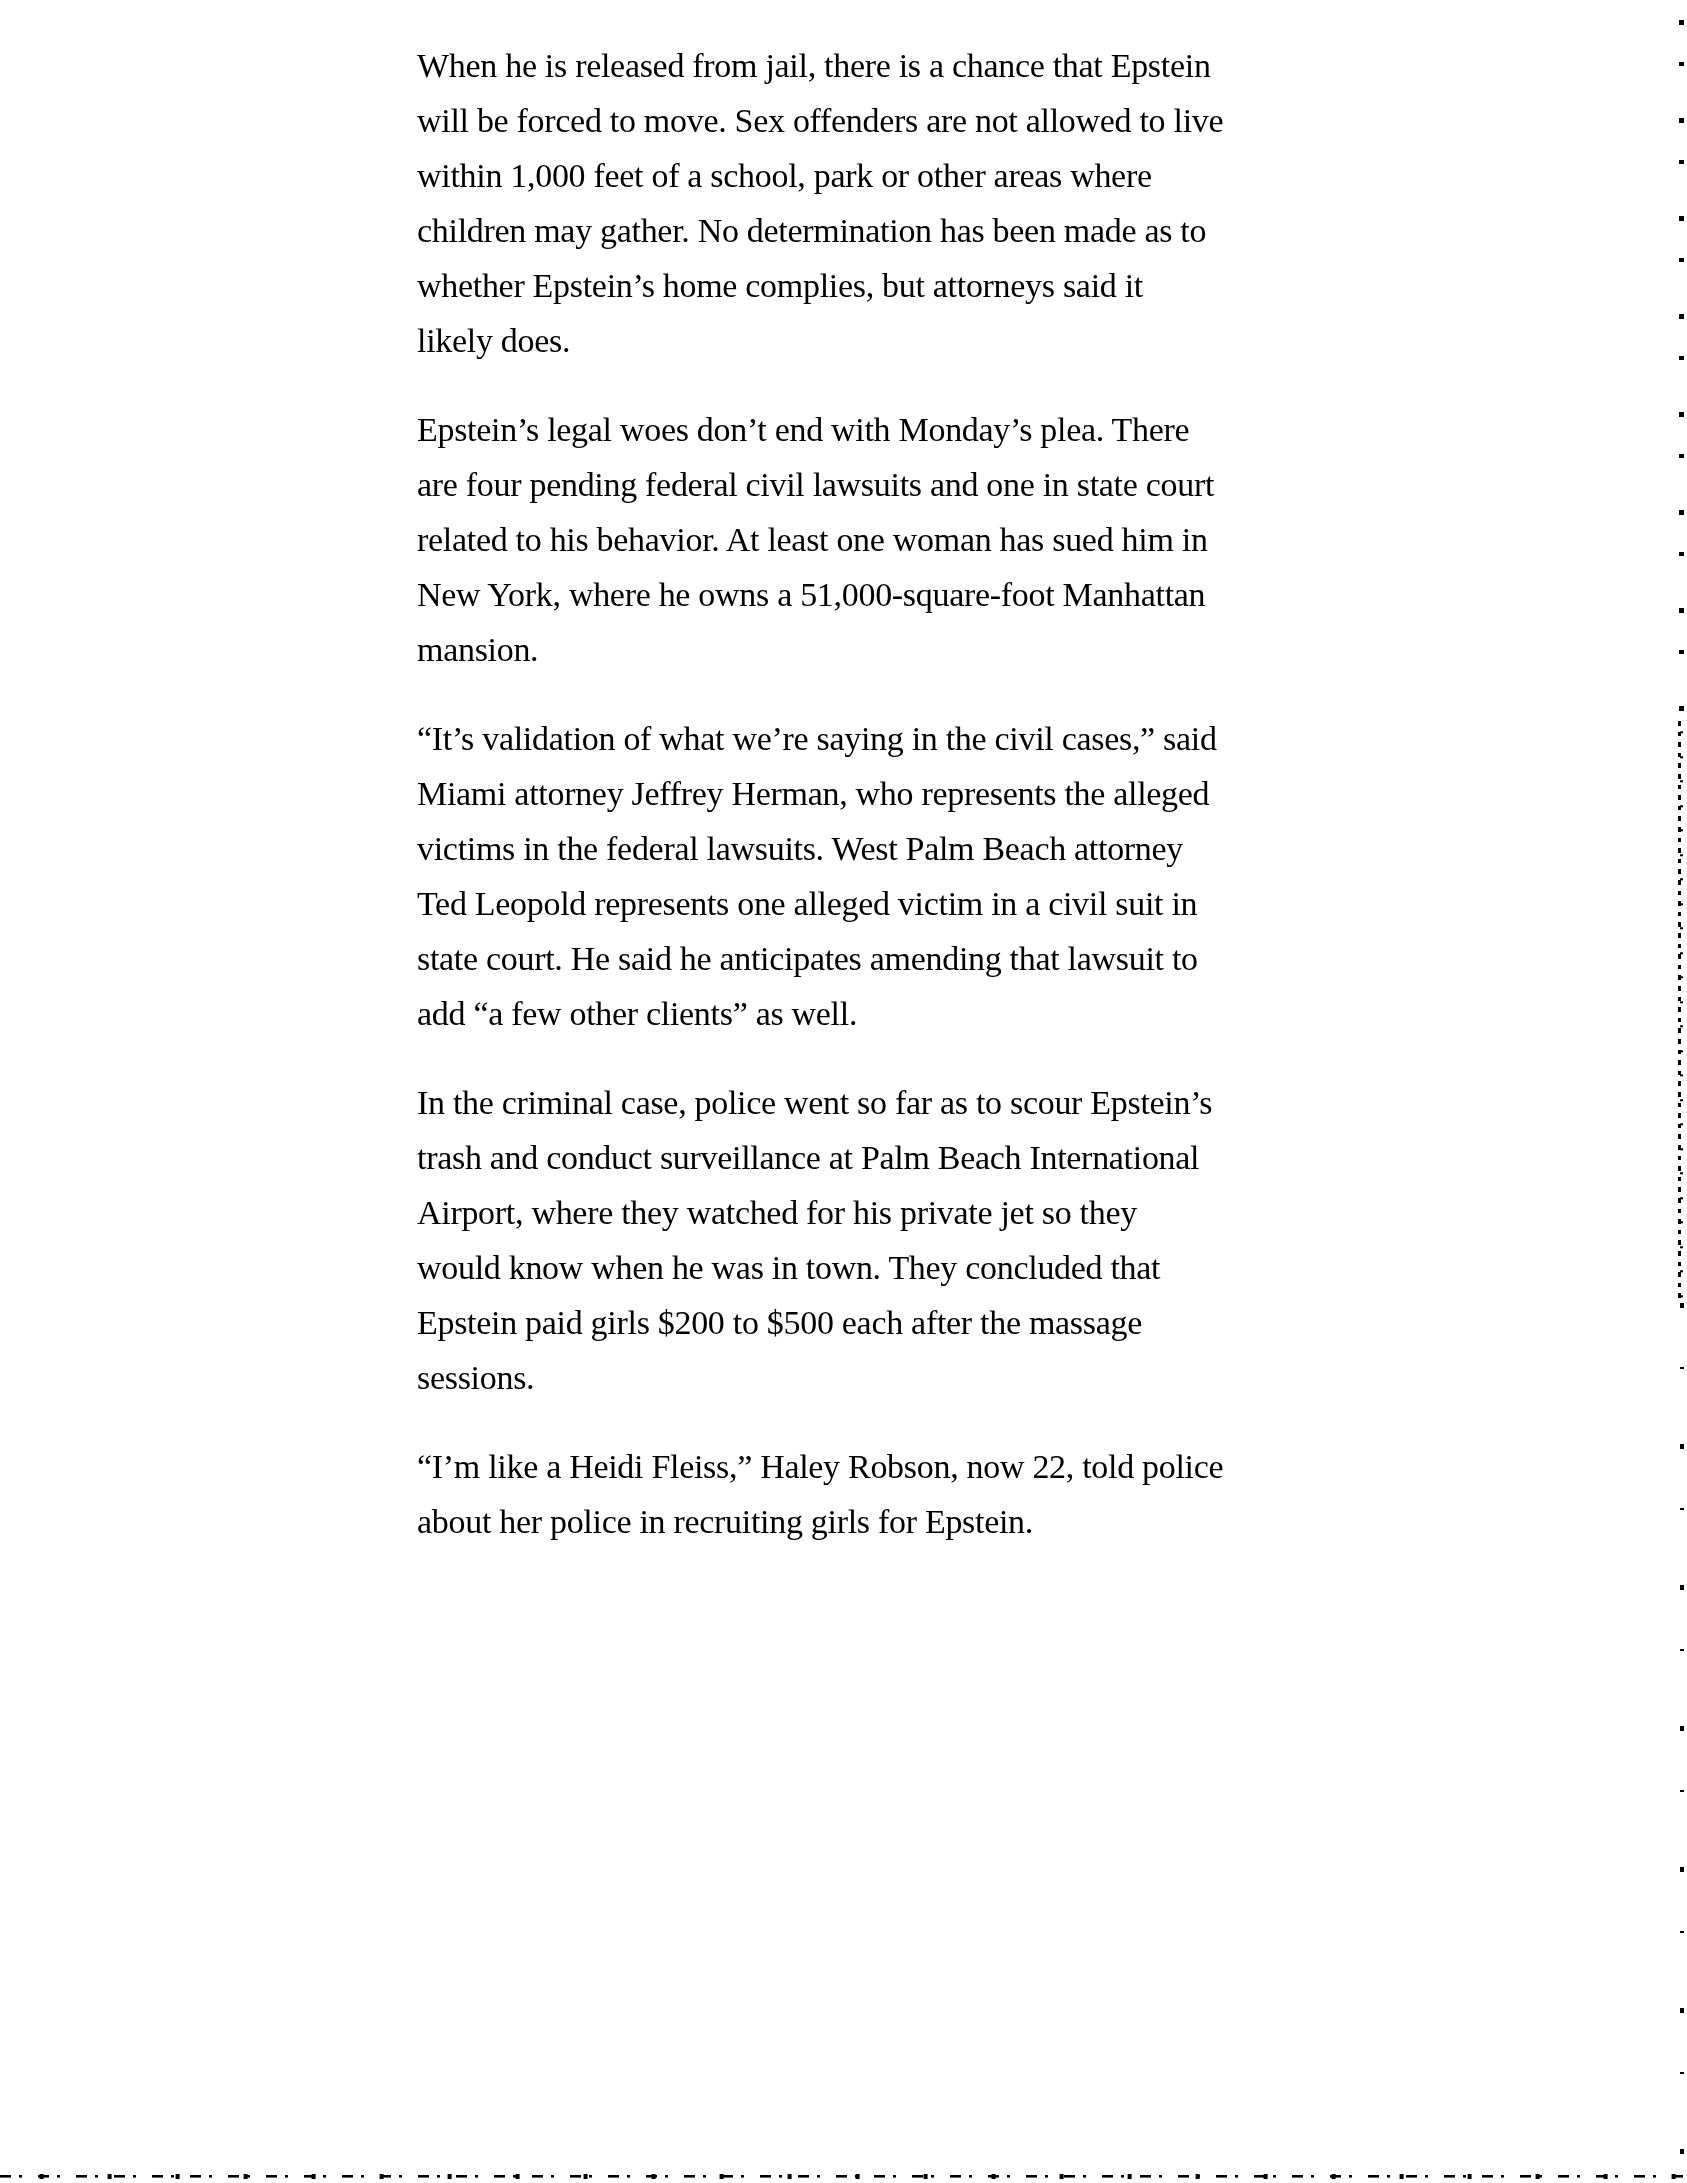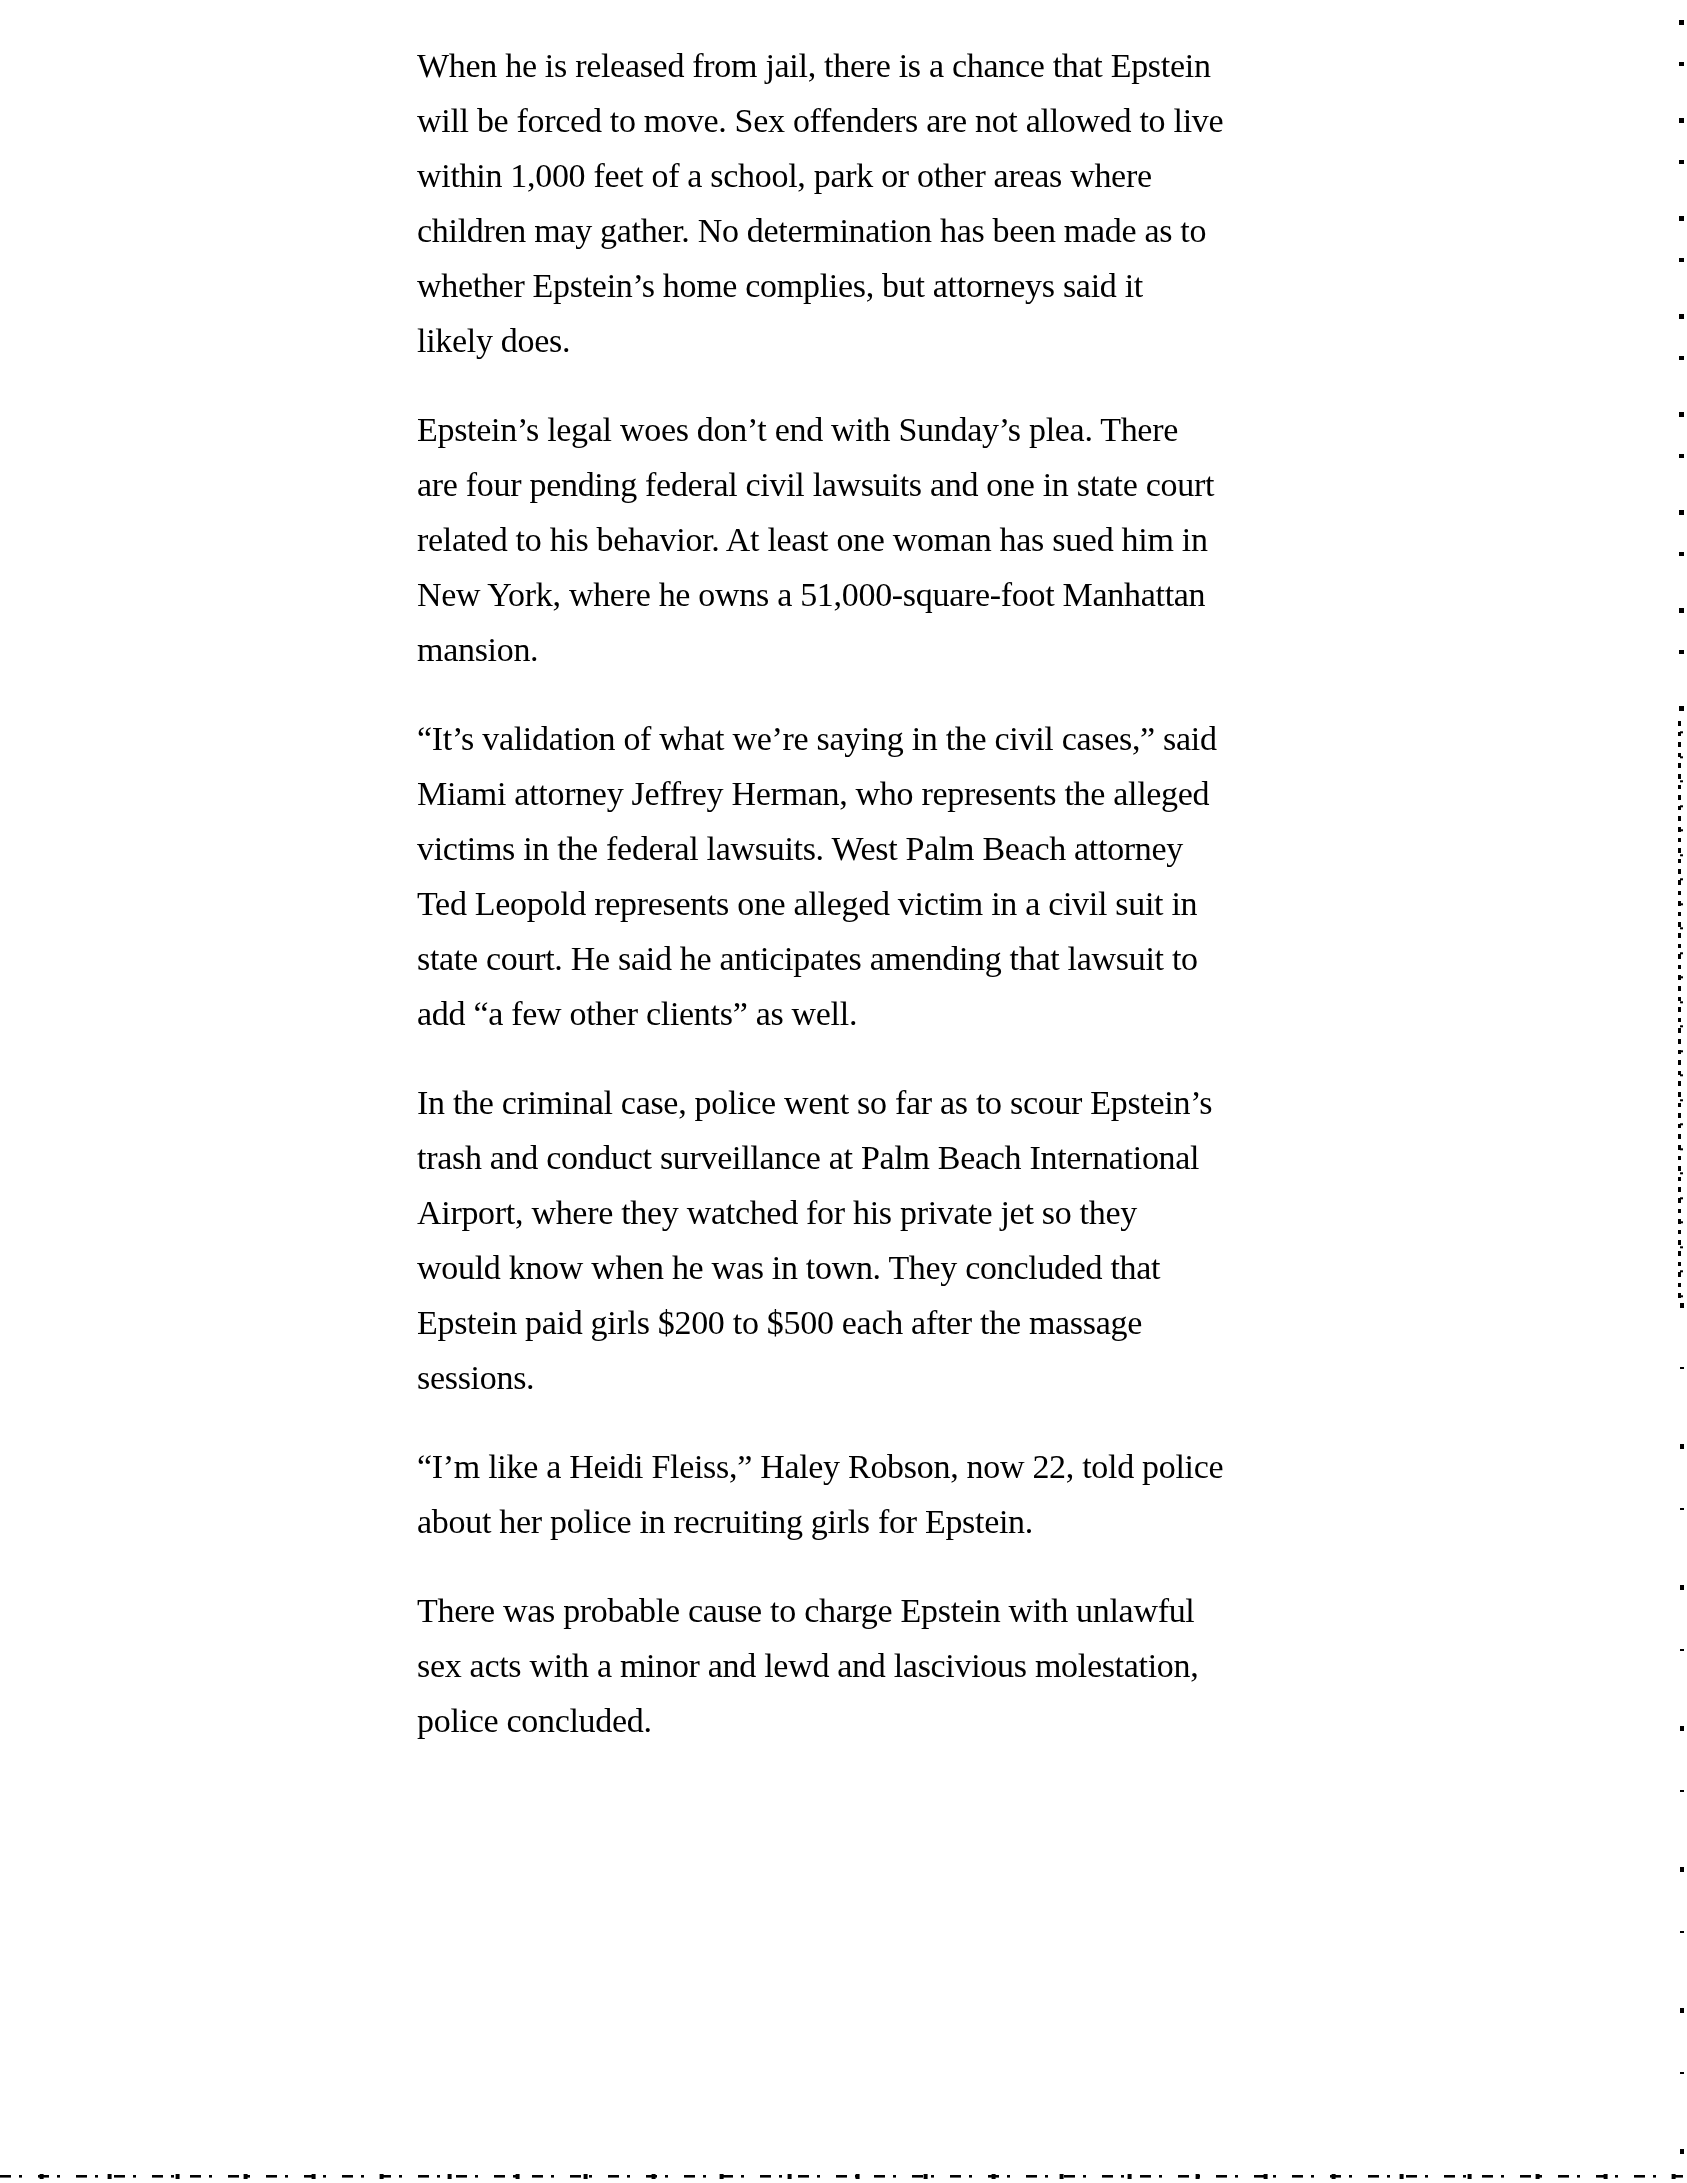--- a/index.html
+++ b/index.html
@@ -67,42 +67,39 @@
 <body>
 
 <div class="page">
   <div class="article">
     <p class="para">When he is released from jail, there is a chance that Epstein
 will be forced to move. Sex offenders are not allowed to live
 within 1,000 feet of a school, park or other areas where
 children may gather. No determination has been made as to
 whether Epstein’s home complies, but attorneys said it
 likely does.</p>
-    <p class="para">Epstein’s legal woes don’t end with Sunday’s plea. There
+    <p class="para">Epstein’s legal woes don’t end with Monday’s plea. There
 are four pending federal civil lawsuits and one in state court
 related to his behavior. At least one woman has sued him in
 New York, where he owns a 51,000-square-foot Manhattan
 mansion.</p>
     <p class="para">“It’s validation of what we’re saying in the civil cases,” said
 Miami attorney Jeffrey Herman, who represents the alleged
 victims in the federal lawsuits. West Palm Beach attorney
 Ted Leopold represents one alleged victim in a civil suit in
 state court. He said he anticipates amending that lawsuit to
 add “a few other clients” as well.</p>
     <p class="para">In the criminal case, police went so far as to scour Epstein’s
 trash and conduct surveillance at Palm Beach International
 Airport, where they watched for his private jet so they
 would know when he was in town. They concluded that
 Epstein paid girls $200 to $500 each after the massage
 sessions.</p>
     <p class="para">“I’m like a Heidi Fleiss,” Haley Robson, now 22, told police
 about her police in recruiting girls for Epstein.</p>
-    <p class="para">There was probable cause to charge Epstein with unlawful
-sex acts with a minor and lewd and lascivious molestation,
-police concluded.</p>
   </div>
 
   <div class="noise noise-right-top"></div>
   <div class="noise noise-right-mid"></div>
   <div class="noise noise-right-bottom"></div>
   <div class="noise noise-bottom"></div>
 </div>
 
 
 </body></html>

